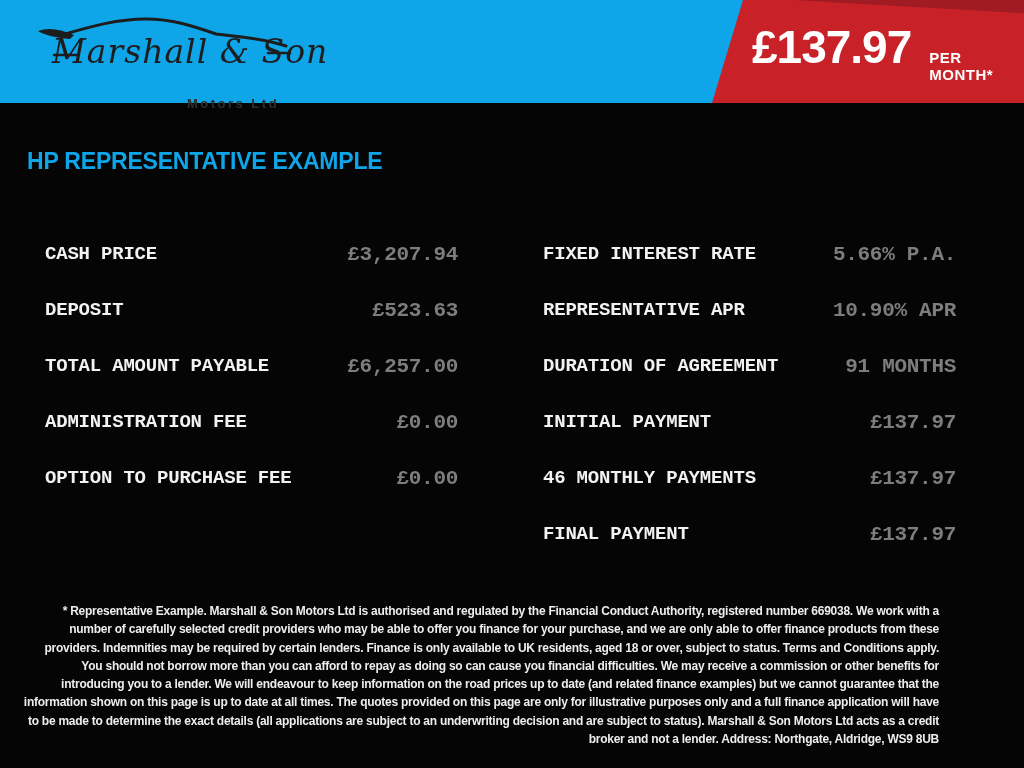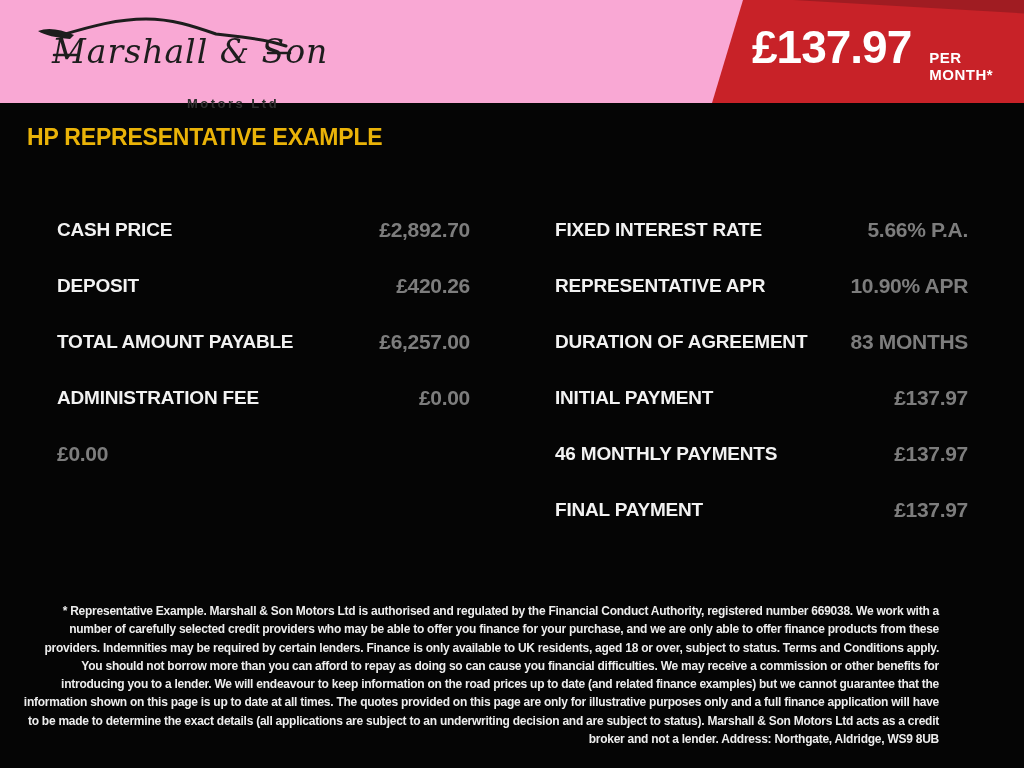--- a/index.html
+++ b/index.html
@@ -8,21 +8,21 @@
     background:#050505;
     font-family:"Liberation Sans", sans-serif;
     overflow:hidden;
     position:relative;
   }
 
   
   .header {
     position:relative;
     width:1024px; height:103px;
-    background:#f9a8d4;
+    background:#0ea5e9;
   }
 
   
   .logo { position:absolute; left:30px; top:4px; width:285px; height:96px; }
   .logo svg { position:absolute; left:0; top:0; }
   .logo-name {
     position:absolute; left:22px; top:28px; width:240px;
     text-align:center;
     font-family:"DejaVu Serif", serif;
     font-style:italic;
@@ -65,31 +65,32 @@
     color:#ffffff; font-weight:700; font-size:46px;
     letter-spacing:-1px; line-height:1;
   }
   .price-period {
     color:#ffffff; font-weight:700; font-size:15px;
     letter-spacing:0.5px; margin-left:18px;
   }
 
   
   .page-title {
-    margin:23px 0 0 27px;
-    color:#eab308;
+    margin:47px 0 0 27px;
+    color:#0ea5e9;
     font-size:23px; font-weight:700;
     letter-spacing:-0.2px;
     line-height:1;
   }
 
   .finance-columns {
     display:flex;
     margin-top:53px;
-    padding-left:57px;
+    padding-left:45px;
+    font-family:Liberation Mono, monospace;
   }
   .finance-col { width:413px; }
   .finance-col + .finance-col { margin-left:85px; }
   .finance-row {
     height:56px;
     display:flex; justify-content:space-between; align-items:center;
   }
   .finance-label {
     color:#f2f2f2; font-size:19px; font-weight:700;
     letter-spacing:-0.2px; white-space:nowrap;
@@ -139,51 +140,52 @@
 
 </div>
 
 <h1 class="page-title">HP REPRESENTATIVE EXAMPLE</h1>
 
 <div class="finance-columns">
 
   <div class="finance-col">
     <div class="finance-row">
       <span class="finance-label">CASH PRICE</span>
-      <span class="finance-value">£2,892.70</span>
+      <span class="finance-value">£3,207.94</span>
     </div>
     <div class="finance-row">
       <span class="finance-label">DEPOSIT</span>
-      <span class="finance-value">£420.26</span>
+      <span class="finance-value">£523.63</span>
     </div>
     <div class="finance-row">
       <span class="finance-label">TOTAL AMOUNT PAYABLE</span>
       <span class="finance-value">£6,257.00</span>
     </div>
     <div class="finance-row">
       <span class="finance-label">ADMINISTRATION FEE</span>
       <span class="finance-value">£0.00</span>
     </div>
     <div class="finance-row">
+      <span class="finance-label">OPTION TO PURCHASE FEE</span>
       <span class="finance-value">£0.00</span>
     </div>
   </div>
 
   <div class="finance-col">
     <div class="finance-row">
       <span class="finance-label">FIXED INTEREST RATE</span>
       <span class="finance-value">5.66% P.A.</span>
     </div>
     <div class="finance-row">
       <span class="finance-label">REPRESENTATIVE APR</span>
       <span class="finance-value">10.90% APR</span>
     </div>
     <div class="finance-row">
       <span class="finance-label">DURATION OF AGREEMENT</span>
-      <span class="finance-value">83 MONTHS</span>
+      <span class="finance-value">91 MONTHS</span>
     </div>
     <div class="finance-row">
       <span class="finance-label">INITIAL PAYMENT</span>
       <span class="finance-value">£137.97</span>
     </div>
     <div class="finance-row">
       <span class="finance-label">46 MONTHLY PAYMENTS</span>
       <span class="finance-value">£137.97</span>
     </div>
     <div class="finance-row">

